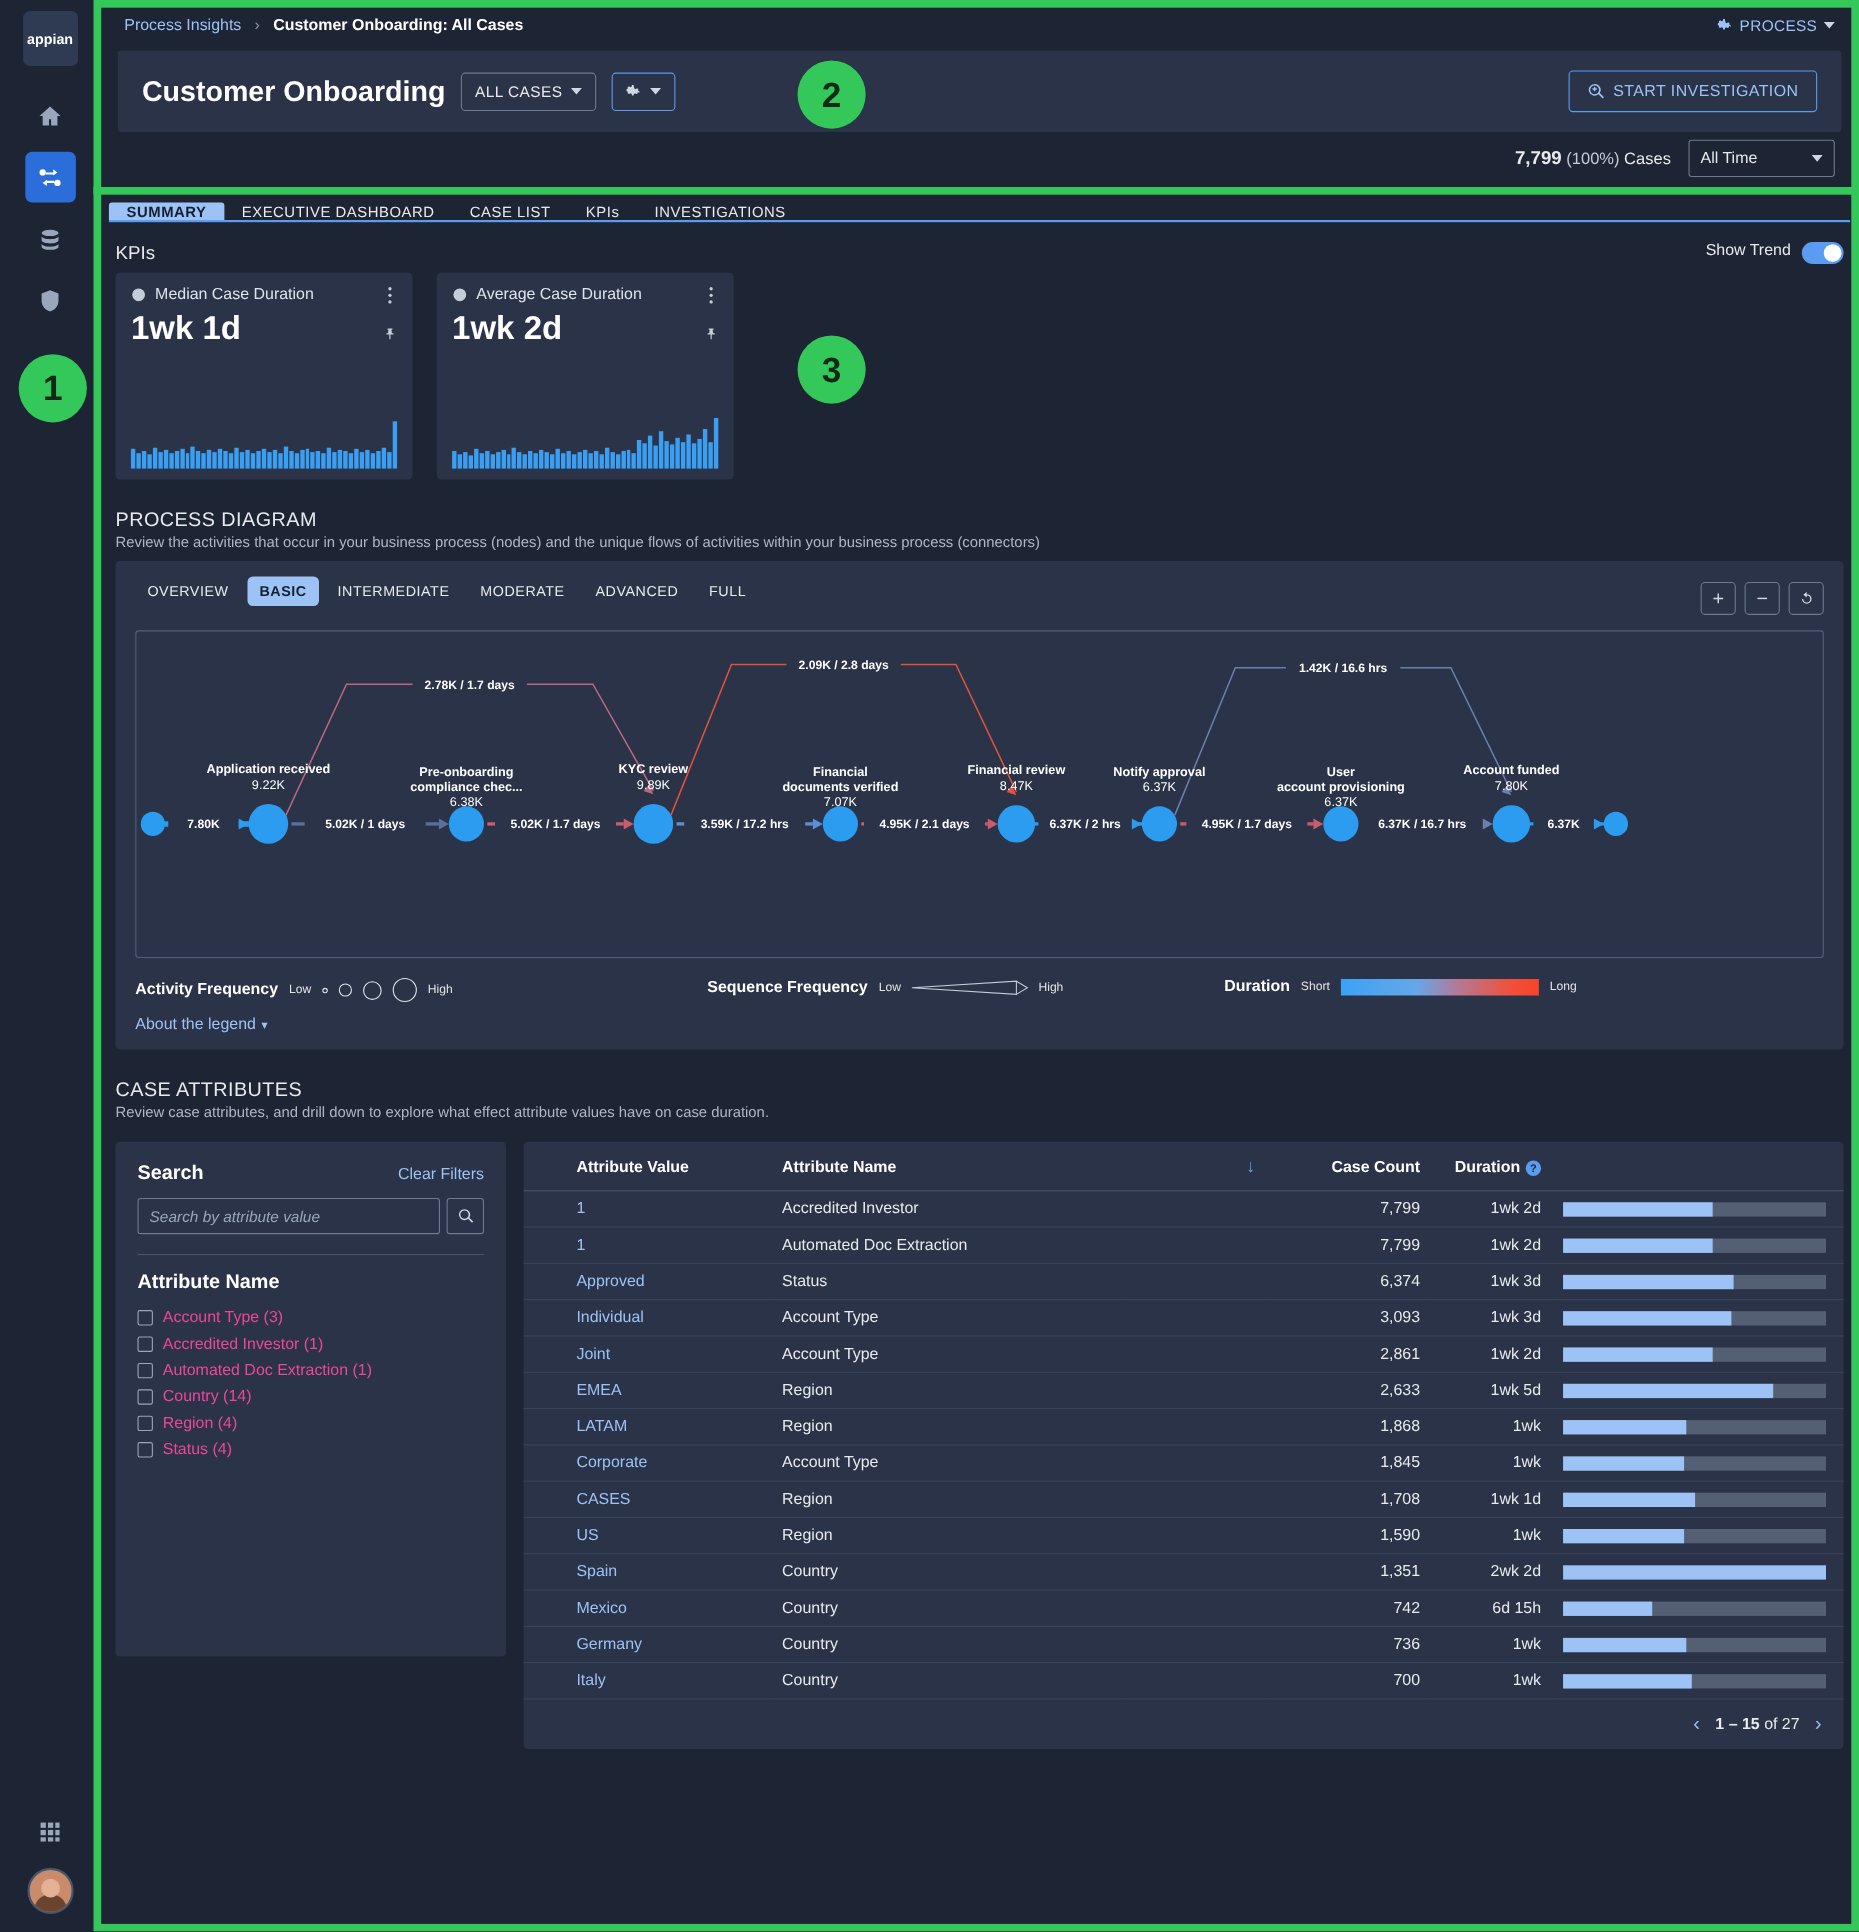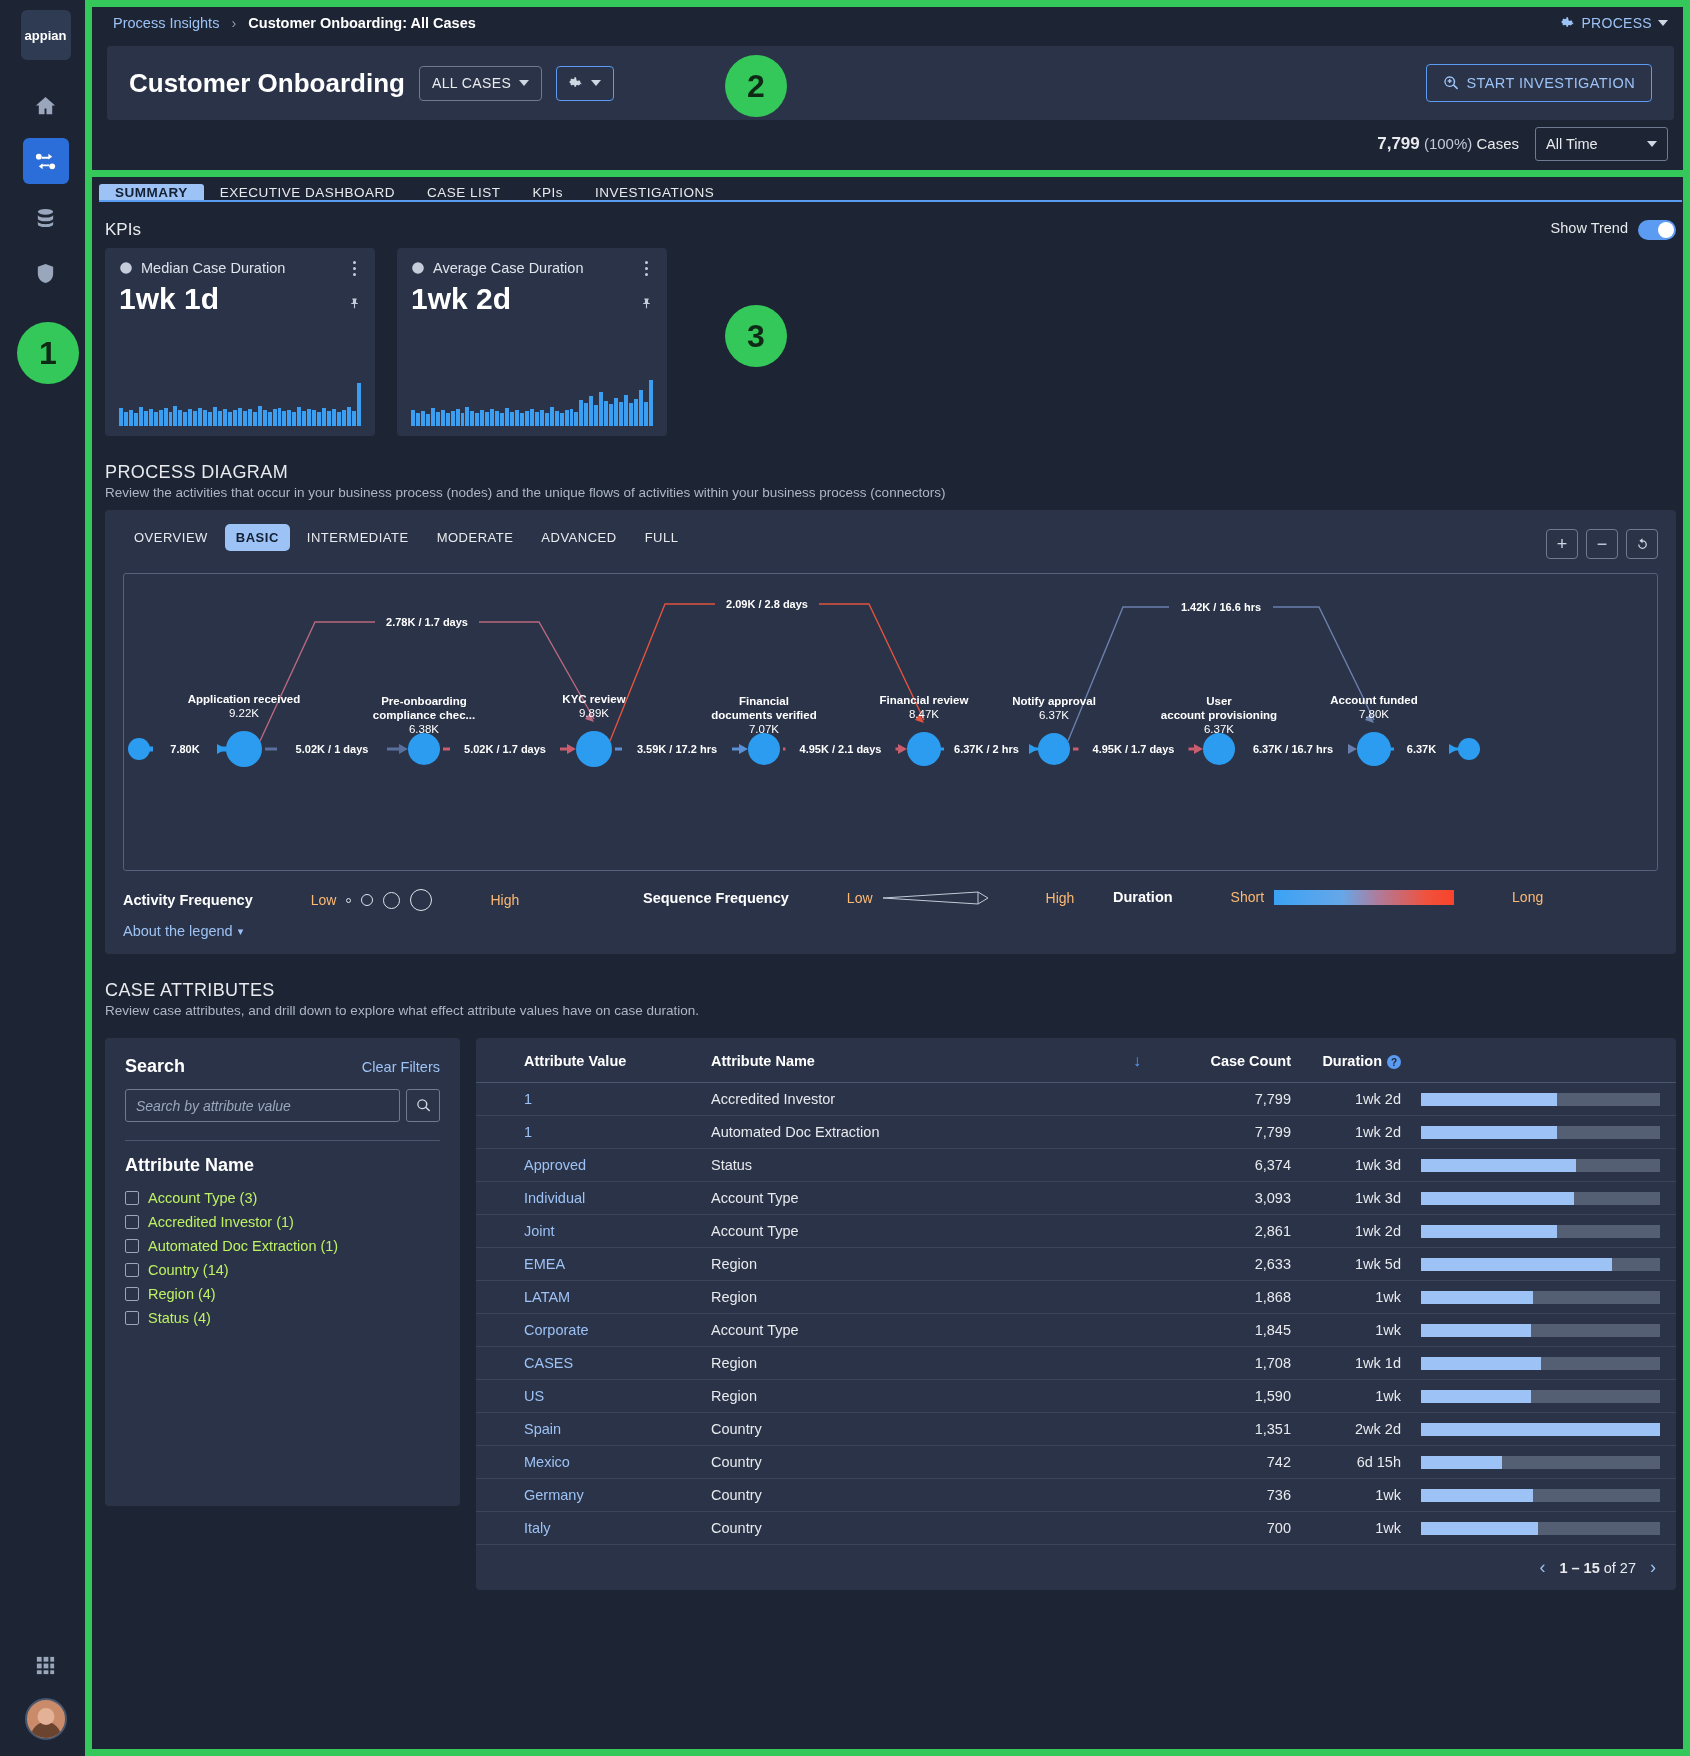--- a/index.html
+++ b/index.html
@@ -162,21 +162,21 @@
   .zbtn { width:32px;height:30px;border:1px solid #6d7a90;border-radius:4px;
           display:flex;align-items:center;justify-content:center;color:#cfd7e3;font-size:18px;}
   .zbtn svg{width:15px;height:15px;fill:#cfd7e3;}
 
   .diagram-box { border:1px solid #55617a; border-radius:3px; margin-top:14px; height:298px; position:relative; overflow:hidden;}
   .diagram-box svg { display:block; }
 
   .legend { margin-top:18px; display:flex; align-items:flex-start; gap:0; }
   .legend-col { display:flex; align-items:center; gap:10px; }
   .lg-label { font-weight:bold; font-size:14.5px; color:#fff;}
-  .lg-small { font-size:14px; color:#fdba74;margin-left:48px;}
+  .lg-small { font-size:11px; color:#e5e5e5;}
   .circ { border:1.4px solid #dfe4ec; border-radius:50%; }
   .about { color:#9dc2f5; font-size:14.5px; margin-top:12px; display:inline-flex; gap:5px; align-items:center;}
   .grad { width:180px;height:15px;background:linear-gradient(90deg,#3ba2f5 0%,#66a7e8 38%,#b07b9a 58%,#f0513c 85%,#f8432c 100%); }
 
   
   .attr-wrap { display:flex; gap:16px; margin:10px 6px 0 6px; }
   .filter-card { width:355px; background:#2a3347; border-radius:4px; padding:18px 20px; height:468px;}
   .filter-head { display:flex; align-items:baseline; justify-content:space-between;gap:36px;}
   .filter-title { font-size:18px; font-weight:bold; color:#fff;}
   .clear { color:#9dc2f5; font-size:14.5px;}
@@ -185,21 +185,21 @@
     flex:1 1 auto; height:33px; background:transparent; border:1px solid #6d7a90;
     border-radius:3px; color:#e8eaee; padding:0 10px; font-size:14px;
     font-family:"Liberation Sans", sans-serif; font-style:italic;
   }
   .search-row input::placeholder{ color:#9aa6bb; font-style:italic;}
   .sbtn { width:34px;height:33px;border:1px solid #6d7a90;border-radius:3px;
           display:flex;align-items:center;justify-content:center;}
   .sbtn svg{width:15px;height:15px;fill:#cfd7e3;}
   .hr { height:1px; background:#4a566d; margin:18px 0 14px 0;}
   .attr-name-title { font-size:18px; font-weight:bold; color:#fff; margin-bottom:10px;}
-  .chk-row { display:flex; align-items:center; gap:9px; font-size:14.5px; color:#bef264; padding:4px 0;}
+  .chk-row { display:flex; align-items:center; gap:9px; font-size:14.5px; color:#ec4899; padding:4px 0;}
   .chk { width:14px;height:14px;border:1px solid #9aa6bb; border-radius:2px; flex:0 0 14px;}
 
   .table-card { flex:1 1 auto; background:#2a3347; border-radius:4px; padding:0 0 0 0; position:relative;}
   table { width:100%; border-collapse:collapse; }
   thead th {
     font-size:14.5px; font-weight:bold; color:#fff; text-align:left;
     padding:14px 10px 12px 10px; border-bottom:1px solid #4a566d;
   }
   tbody td { font-size:14.5px; color:#e8eaee; padding:8px 10px; border-bottom:1px solid #3b4559; height:30px;}
   .c-val { width:225px;padding-left:48px; }

